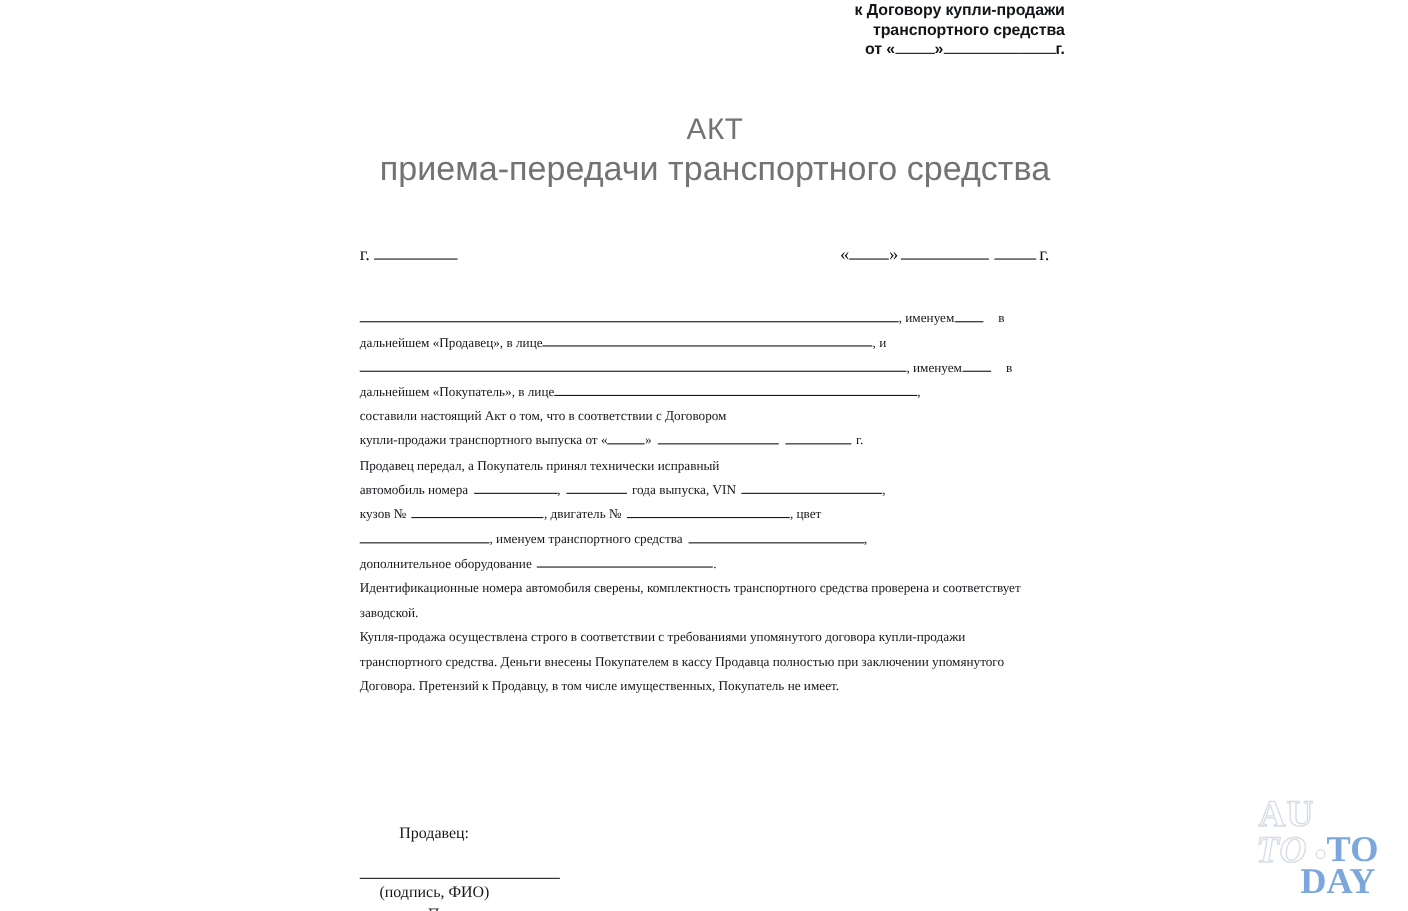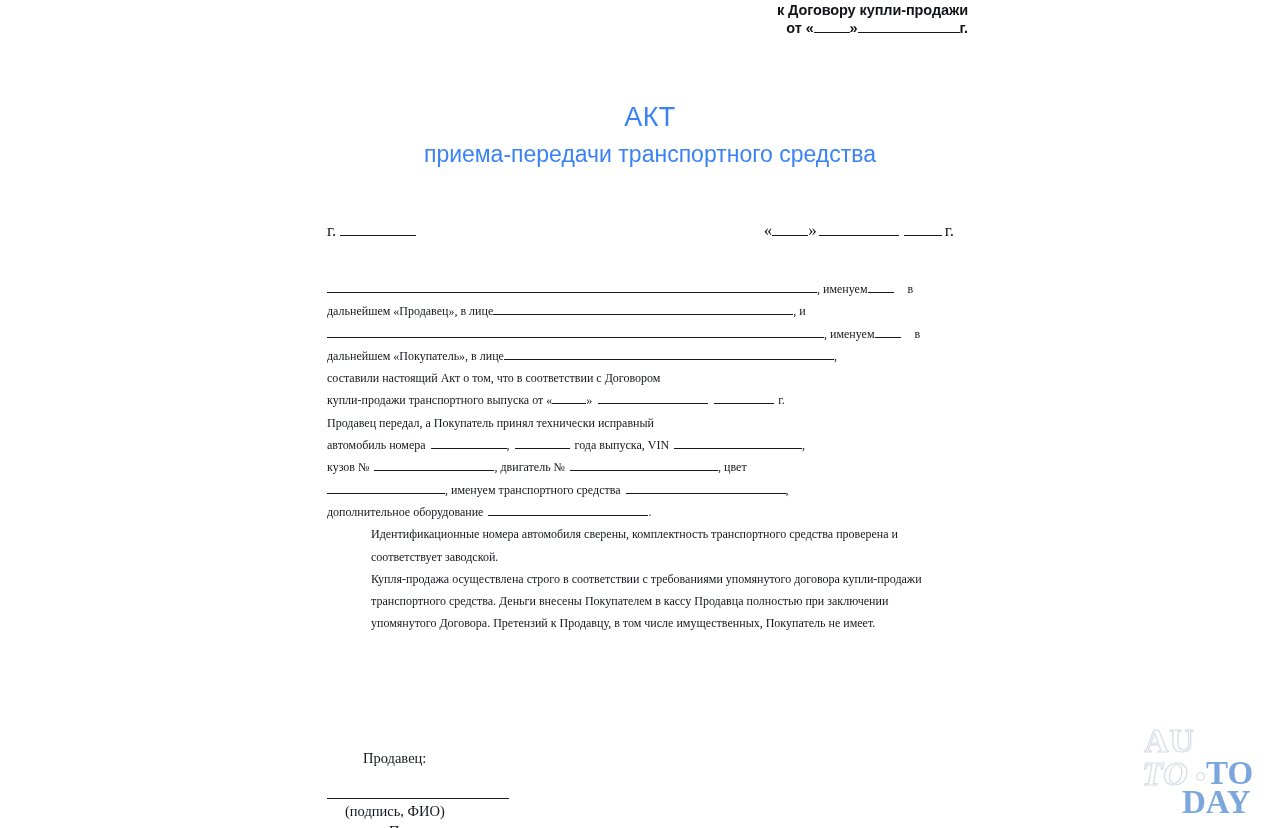--- a/index.html
+++ b/index.html
@@ -44,29 +44,29 @@
   .hdr-u4 { width: 32px; }
 
   
   .title-block {
     position: absolute;
     left: 330px;
     top: 100px;
     width: 640px;
     text-align: center;
     font-family: "Liberation Sans", "DejaVu Sans", sans-serif;
-    color: #3b82f6;
+    color: #737373;
   }
   .title-main {
     font-size: 27px;
     line-height: 34px;
     letter-spacing: 0.5px;
   }
   .title-sub {
-    font-size: 23px;
+    font-size: 31px;
     line-height: 32px;
     margin-top: 4px;
     letter-spacing: 0px;
   }
 
   
   .meta-row {
     position: absolute;
     left: 327px;
     top: 220px;
@@ -87,21 +87,21 @@
   .body-block {
     position: absolute;
     left: 327px;
     top: 278px;
     width: 628px;
     font-size: 12px;
     line-height: 22.3px;
     color: #14171b;
   }
   .ln { white-space: nowrap; }
-  .ln.wrap { white-space: normal; margin-left: 44px; }
+  .ln.wrap { white-space: normal; }
   .spacer { display: inline-block; }
 
   
   .u-party1   { width: 490px; }
   .u-lico1    { width: 300px; }
   .u-party2   { width: 497px; }
   .u-lico2    { width: 330px; }
   .u-dogdate1 { width: 34px; }
   .u-dogdate2 { width: 110px; }
   .u-dogdate3 { width: 60px; }
@@ -194,20 +194,21 @@
     color: #7ba7dd;
   }
 </style>
 </head>
 <body>
 
 <div class="page">
 
   <div class="doc-header">
     <div class="hline">к Договору купли-продажи</div>
+    <div class="hline">транспортного средства</div>
     <div class="hline">
       <span>от «</span><span class="fill hdr-u2"></span><span>»</span><span class="fill hdr-u3"></span><span class="fill hdr-u4"></span><span>г.</span>
     </div>
   </div>
 
   <div class="title-block">
     <div class="title-main">АКТ</div>
     <div class="title-sub">приема-передачи транспортного средства</div>
   </div>
 

